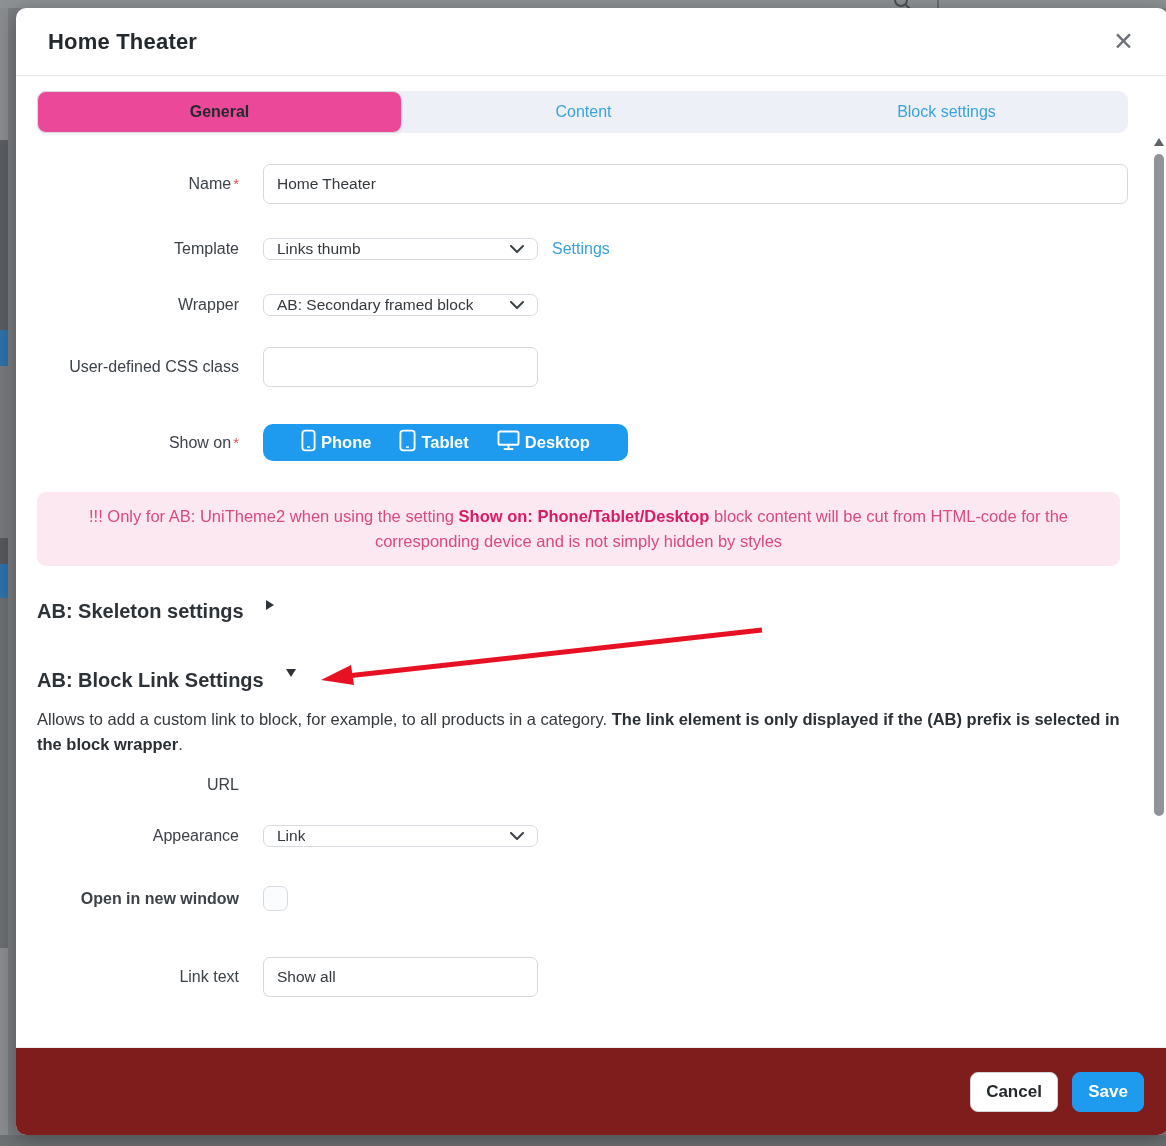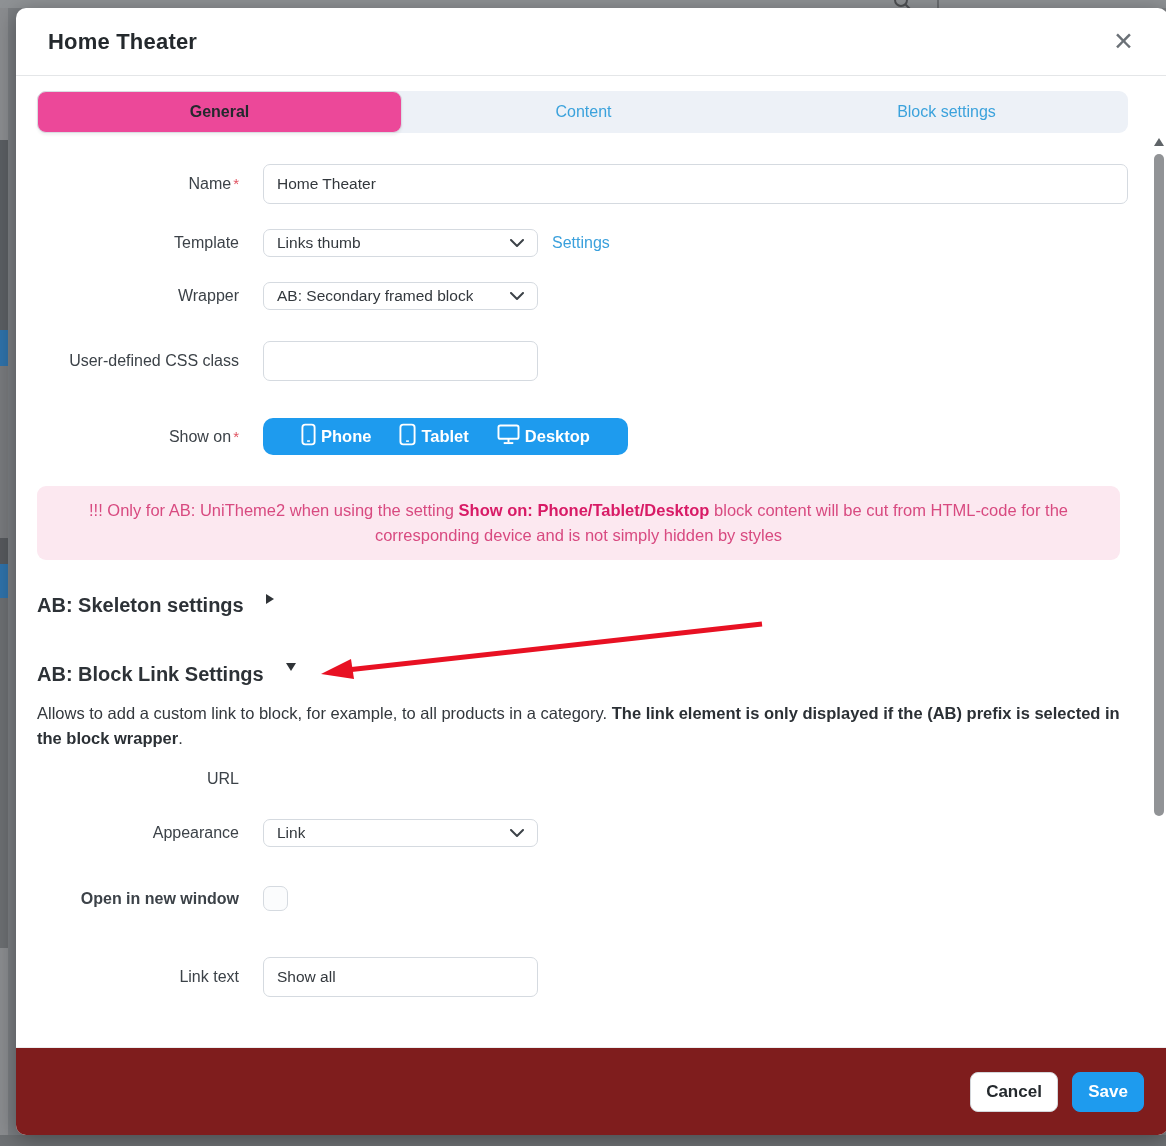--- a/index.html
+++ b/index.html
@@ -42,21 +42,21 @@
   .frow { display:flex; align-items:center; margin-left:8px; }
   .flabel { width:202px; flex:0 0 auto; text-align:right; font-size:16px; color:#3c4248; padding-right:0; }
   .fctrl { margin-left:24px; display:flex; align-items:center; flex:1; }
   .req { color:#e05260; margin-left:2px; font-size:15px; }
 
   .tinput { height:40px; border:1px solid #d5dae0; border-radius:7px; padding:0 13px; font-size:15.5px;
             color:#33383d; font-family:inherit; background:#fff; outline:none; }
   .w-full { flex:1; }
   .w-med { width:275px; }
 
-  .select-box { width:275px; height:28px; border:1px solid #d5dae0; border-radius:7px; background:#fff;
+  .select-box { width:275px; height:22px; border:1px solid #d5dae0; border-radius:7px; background:#fff;
                 display:flex; align-items:center; justify-content:space-between; padding:0 13px; cursor:pointer; }
   .select-val { font-size:15.5px; color:#33383d; white-space:nowrap; overflow:hidden; }
   .blue-link { color:#3aa0dc; font-size:16px; margin-left:14px; cursor:pointer; }
 
   
   .btn-group { display:flex; background:#1e9bee; border-radius:10px; height:37px; align-items:stretch; padding:0 24px; }
   .seg-btn { display:flex; align-items:center; gap:5px; padding:0 14px; color:#fff; font-weight:700;
              font-size:16.5px; cursor:pointer; }
 
   
@@ -74,21 +74,21 @@
   .mb-skel { margin-bottom:46px; }
   .mb-bl { margin-bottom:15px; }
 
   .arrow-annot { position:absolute; left:280px; top:-46px; width:460px; height:70px; pointer-events:none; }
 
   .desc { margin:0 8px 19px 8px; font-size:16.5px; color:#33383d; line-height:25px; }
   .desc b { color:#2b3035; }
 
   .checkbox { width:25px; height:25px; border:1px solid #d5dae0; border-radius:7px; background:#fbfcfd; cursor:pointer; }
 
-  .mb33 { margin-bottom:25px; } .mb31 { margin-bottom:31px; } .mb37 { margin-bottom:37px; }
+  .mb33 { margin-bottom:34px; } .mb31 { margin-bottom:31px; } .mb37 { margin-bottom:37px; }
   .mb39 { margin-bottom:39px; } .mb38 { margin-bottom:46px;font-weight:bold; }
 
   
   .sbar { position:absolute; top:62px; right:3px; width:12px; height:985px; }
   .sarrow-up { position:absolute; top:0; left:1px; width:0; height:0; border-bottom:8px solid #5f6468;
                border-left:5px solid transparent; border-right:5px solid transparent; cursor:pointer; }
   .sthumb { position:absolute; top:16px; left:1px; width:10px; height:662px; background:#919396; border-radius:6px; cursor:pointer; }
 
   
   .mfooter { flex:0 0 auto; height:88px; border-top:1px solid #eceeef; background:#7f1d1d; display:flex;

